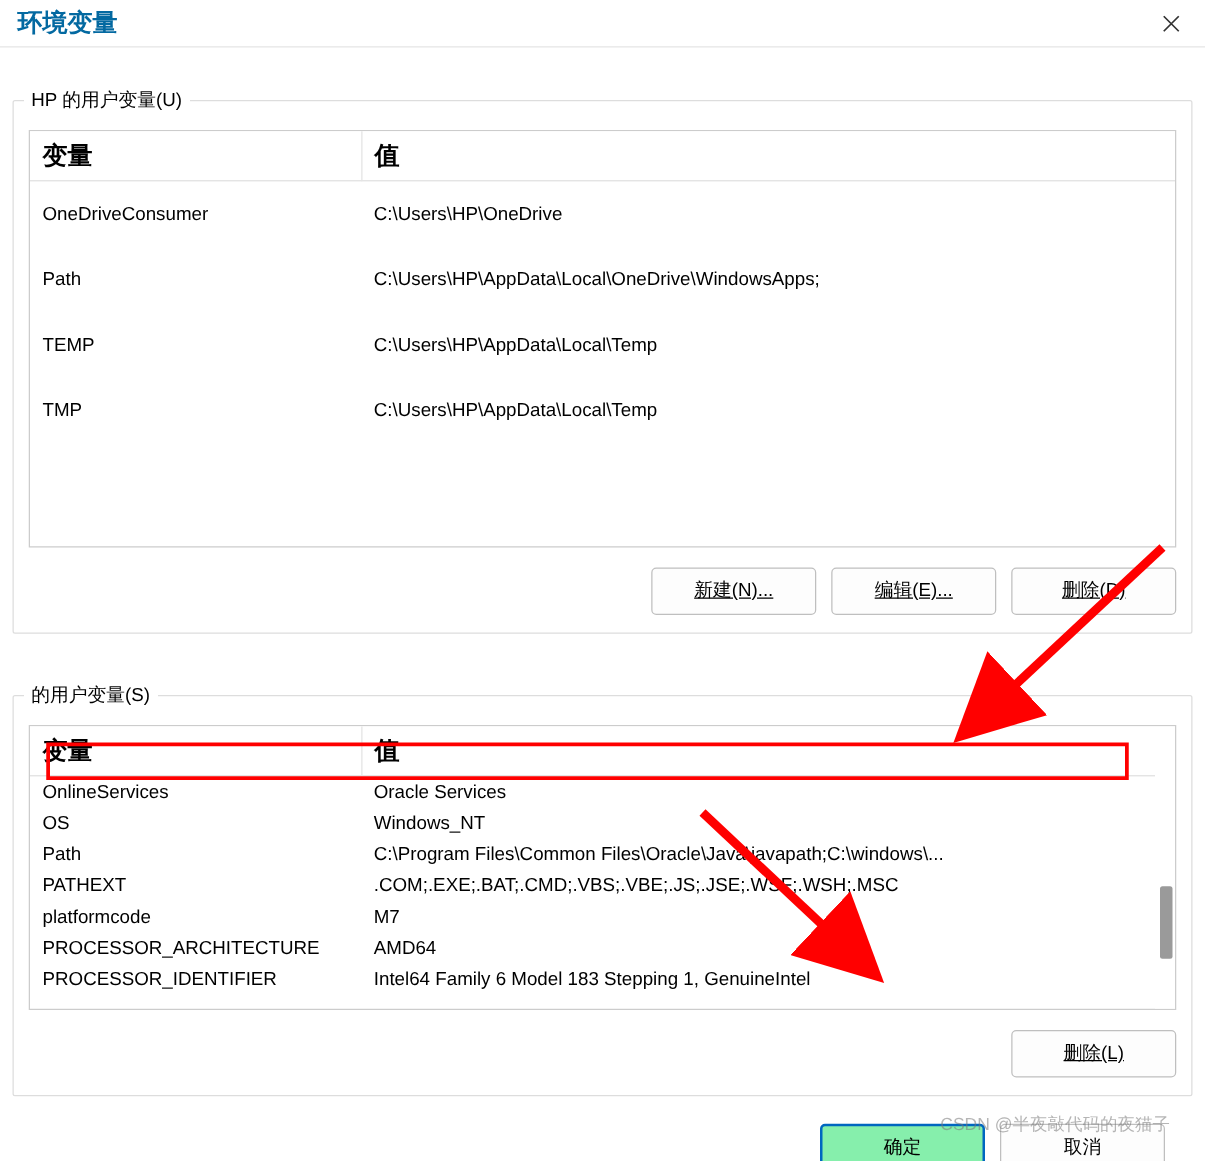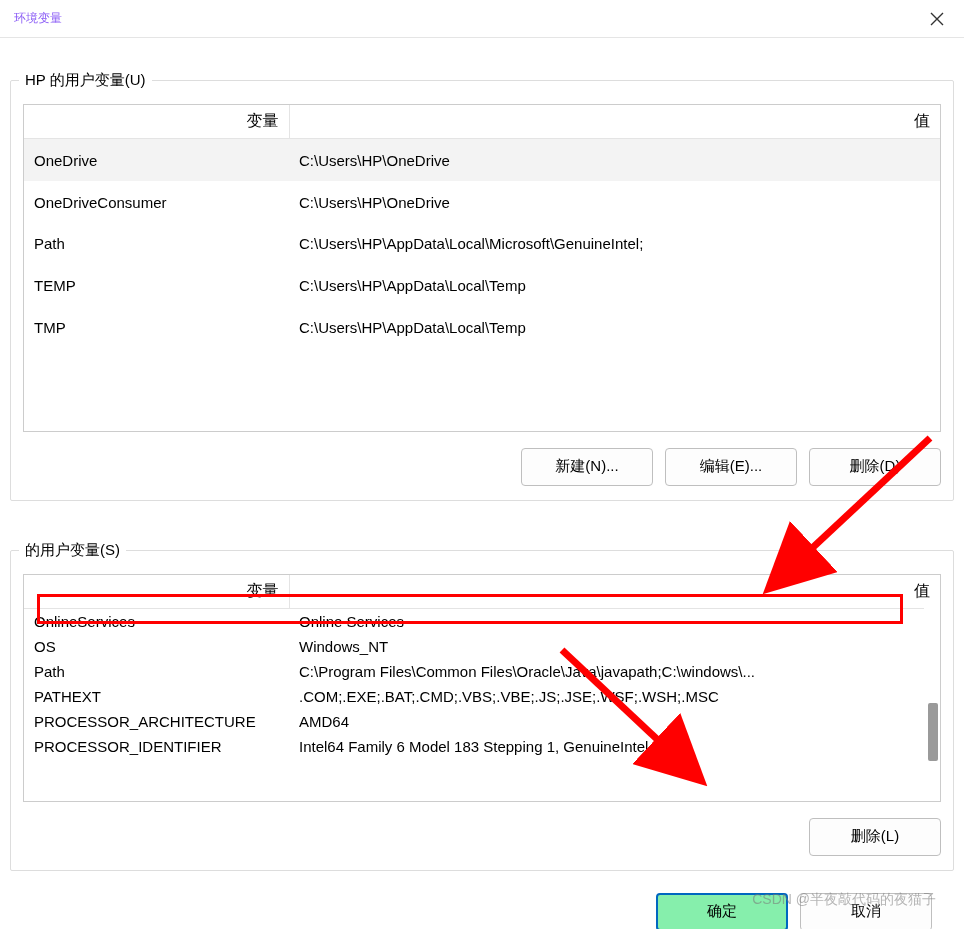--- a/index.html
+++ b/index.html
@@ -16,21 +16,21 @@
   }
   .titlebar {
     height: 38px;
     display: flex;
     align-items: center;
     padding: 0 14px;
     background: #fff;
     border-bottom: 1px solid #e5e5e5;
     position: relative;
   }
-  .title-text { font-size: 12px; color: #8b5cf6; }
+  .title-text { font-size: 20px; color: #0369a1; font-weight: bold; }
   .close-x {
     position: absolute;
     right: 4px; top: 0;
     width: 46px; height: 38px;
     display: flex; align-items: center; justify-content: center;
     font-size: 18px; color: #333;
   }
   .content {
     padding: 28px 10px 10px 10px;
   }
@@ -50,27 +50,27 @@
     border: 1px solid #ccc;
     margin-top: 6px;
     position: relative;
   }
   table.vars {
     border-collapse: collapse;
     width: 100%;
     table-layout: fixed;
   }
   table.vars th {
-    text-align: right;
-    font-weight: 400;
+    text-align: left;
+    font-weight: 700;
     padding: 6px 10px;
     border-bottom: 1px solid #e4e4e4;
     border-right: 1px solid #e4e4e4;
     background: #fff;
-    font-size: 16px;
+    font-size: 20px;
   }
   table.vars th:last-child { border-right: none; }
   table.vars td {
     padding: 4px 10px;
     font-size: 15px;
     white-space: nowrap;
     overflow: hidden;
     text-overflow: ellipsis;
   }
   .col-name { width: 265px; }
@@ -94,20 +94,21 @@
     width: 10px;
     height: 58px;
     background: #9a9a9a;
     border-radius: 2px;
   }
   .button-row {
     display: flex;
     justify-content: flex-end;
     gap: 12px;
     margin-top: 16px;
+    text-decoration: underline;
   }
   button.win {
     min-width: 132px;
     height: 38px;
     font-size: 15px;
     background: #fdfdfd;
     border: 1px solid #bfbfbf;
     border-radius: 4px;
     cursor: pointer;
     font-family: inherit;
@@ -162,31 +163,27 @@
             <col class="col-name">
             <col>
           </colgroup>
         <thead>
             <tr>
           <th>变量</th>
           <th>值</th>
         </tr>
           </thead>
         <tbody class="user-body" id="user-body">
-            <tr class="sel-row">
-              <td>OneDrive</td>
-              <td>C:\Users\HP\OneDrive</td>
-            </tr>
             <tr>
               <td>OneDriveConsumer</td>
               <td>C:\Users\HP\OneDrive</td>
             </tr>
             <tr>
               <td>Path</td>
-              <td>C:\Users\HP\AppData\Local\Microsoft\GenuineIntel;</td>
+              <td>C:\Users\HP\AppData\Local\OneDrive\WindowsApps;</td>
             </tr>
             <tr>
               <td>TEMP</td>
               <td>C:\Users\HP\AppData\Local\Temp</td>
             </tr>
             <tr>
               <td>TMP</td>
               <td>C:\Users\HP\AppData\Local\Temp</td>
             </tr>
           </tbody>
@@ -210,33 +207,37 @@
           </colgroup>
         <thead>
             <tr>
           <th>变量</th>
           <th>值</th>
         </tr>
           </thead>
         <tbody id="sys-body">
             <tr>
               <td>OnlineServices</td>
-              <td>Online Services</td>
+              <td>Oracle Services</td>
             </tr>
             <tr>
               <td>OS</td>
               <td>Windows_NT</td>
             </tr>
             <tr>
               <td>Path</td>
               <td>C:\Program Files\Common Files\Oracle\Java\javapath;C:\windows\...</td>
             </tr>
             <tr>
               <td>PATHEXT</td>
               <td>.COM;.EXE;.BAT;.CMD;.VBS;.VBE;.JS;.JSE;.WSF;.WSH;.MSC</td>
+            </tr>
+            <tr>
+              <td>platformcode</td>
+              <td>M7</td>
             </tr>
             <tr>
               <td>PROCESSOR_ARCHITECTURE</td>
               <td>AMD64</td>
             </tr>
             <tr>
               <td>PROCESSOR_IDENTIFIER</td>
               <td>Intel64 Family 6 Model 183 Stepping 1, GenuineIntel</td>
             </tr>
           </tbody>

